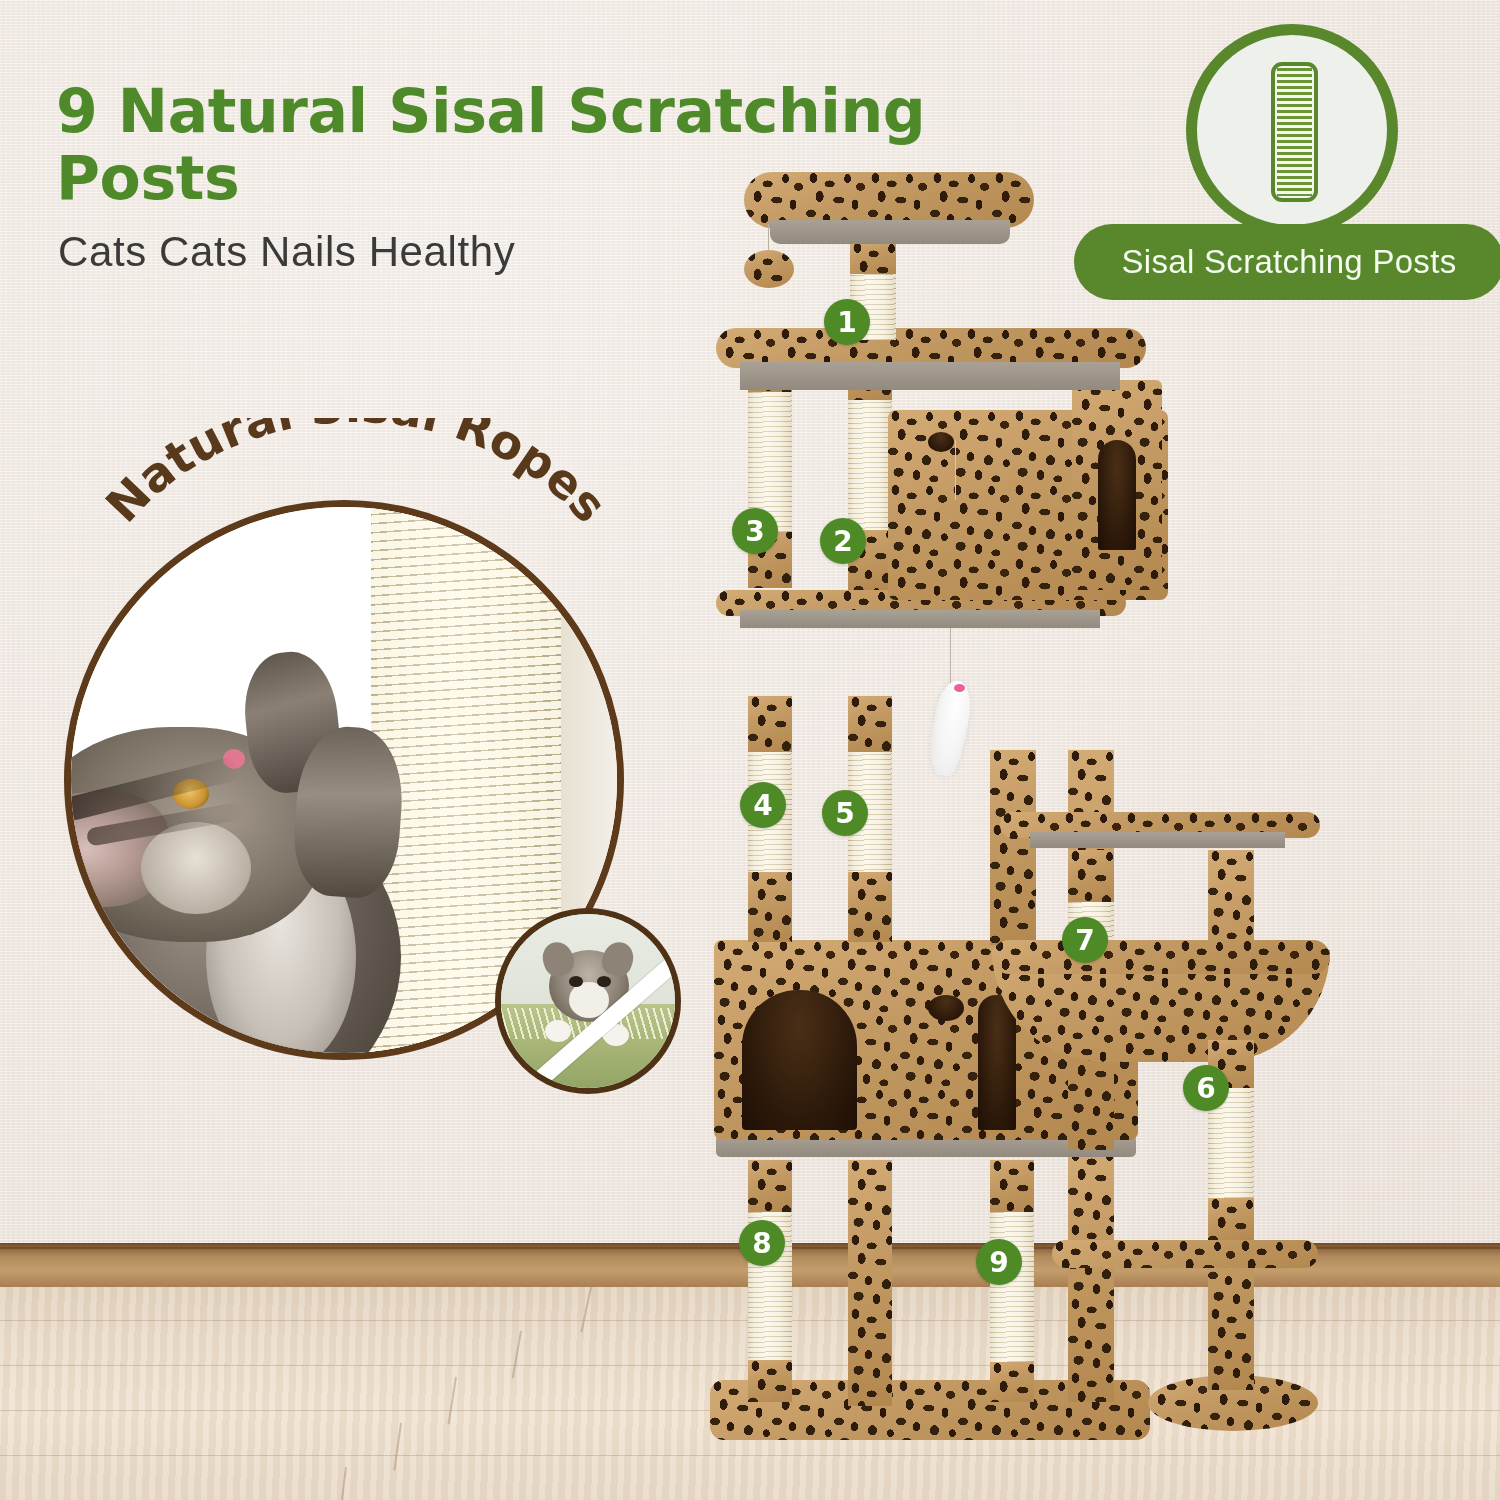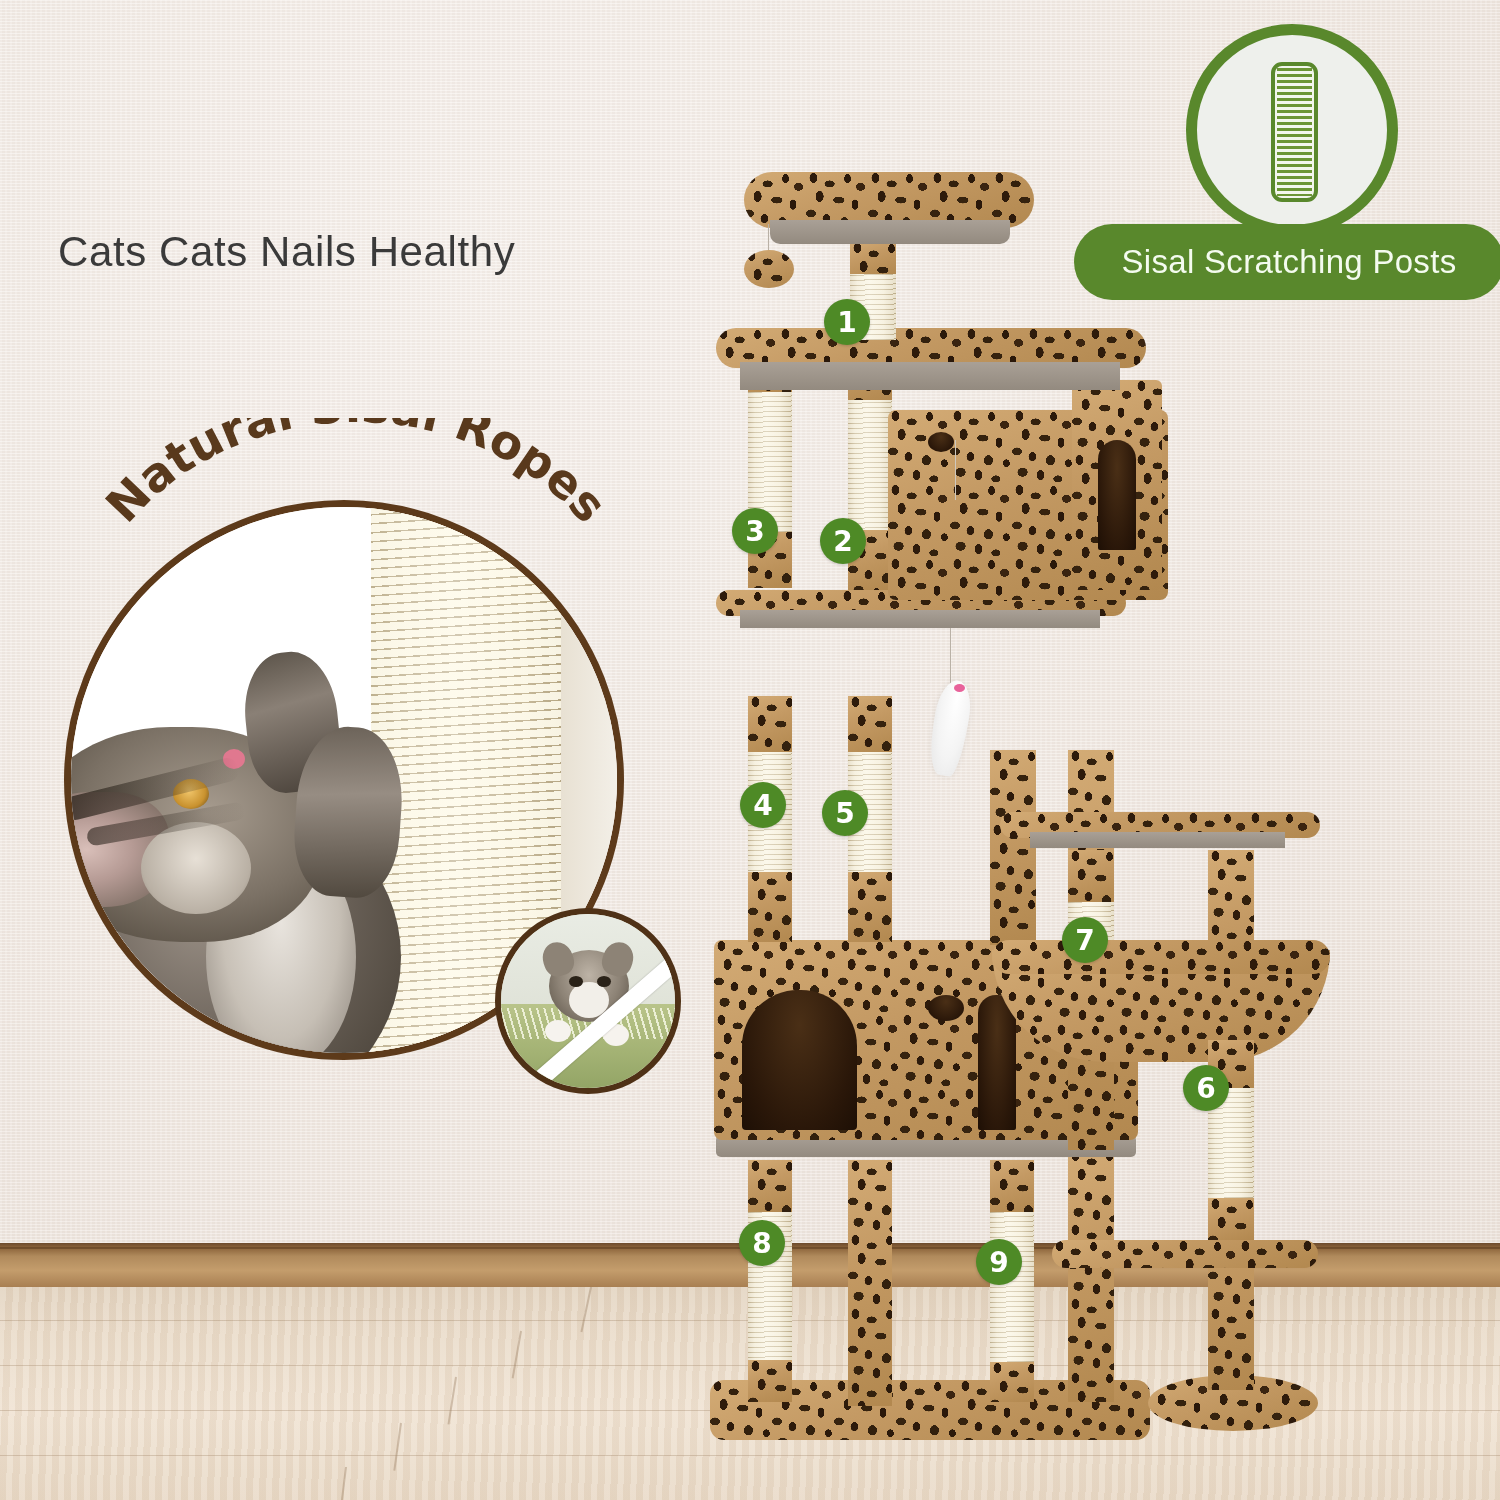--- a/index.html
+++ b/index.html
@@ -142,20 +142,21 @@
   <div class="baseboard"></div>
   <div class="floor">
     <div class="floor-planks"></div>
     <div class="floor-seam" style="left:590px;top:0;height:46px;transform:rotate(12deg);"></div>
     <div class="floor-seam" style="left:520px;top:44px;height:48px;transform:rotate(10deg);"></div>
     <div class="floor-seam" style="left:455px;top:90px;height:48px;transform:rotate(9deg);"></div>
     <div class="floor-seam" style="left:400px;top:136px;height:48px;transform:rotate(8deg);"></div>
     <div class="floor-seam" style="left:345px;top:180px;height:40px;transform:rotate(7deg);"></div>
   </div>
 
+  <div class="headline">9 Natural Sisal Scratching Posts</div>
   <div class="subhead">Cats Cats Nails Healthy</div>
 
   <div class="corner-badge">
     <div class="cb-ring"></div>
     <div class="cb-post">
       <div class="cb-stripes"></div>
     </div>
     <div class="cb-pill">
       <span>Sisal Scratching Posts</span>
     </div>

